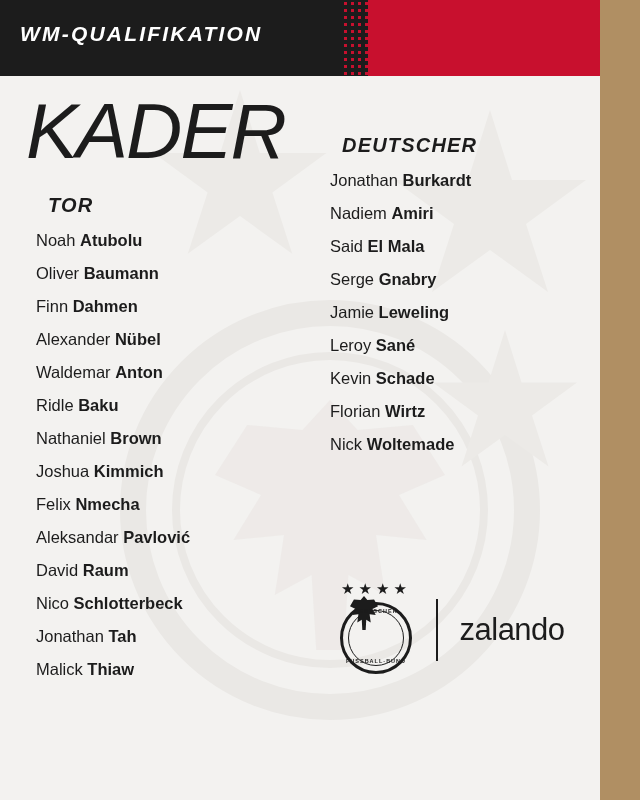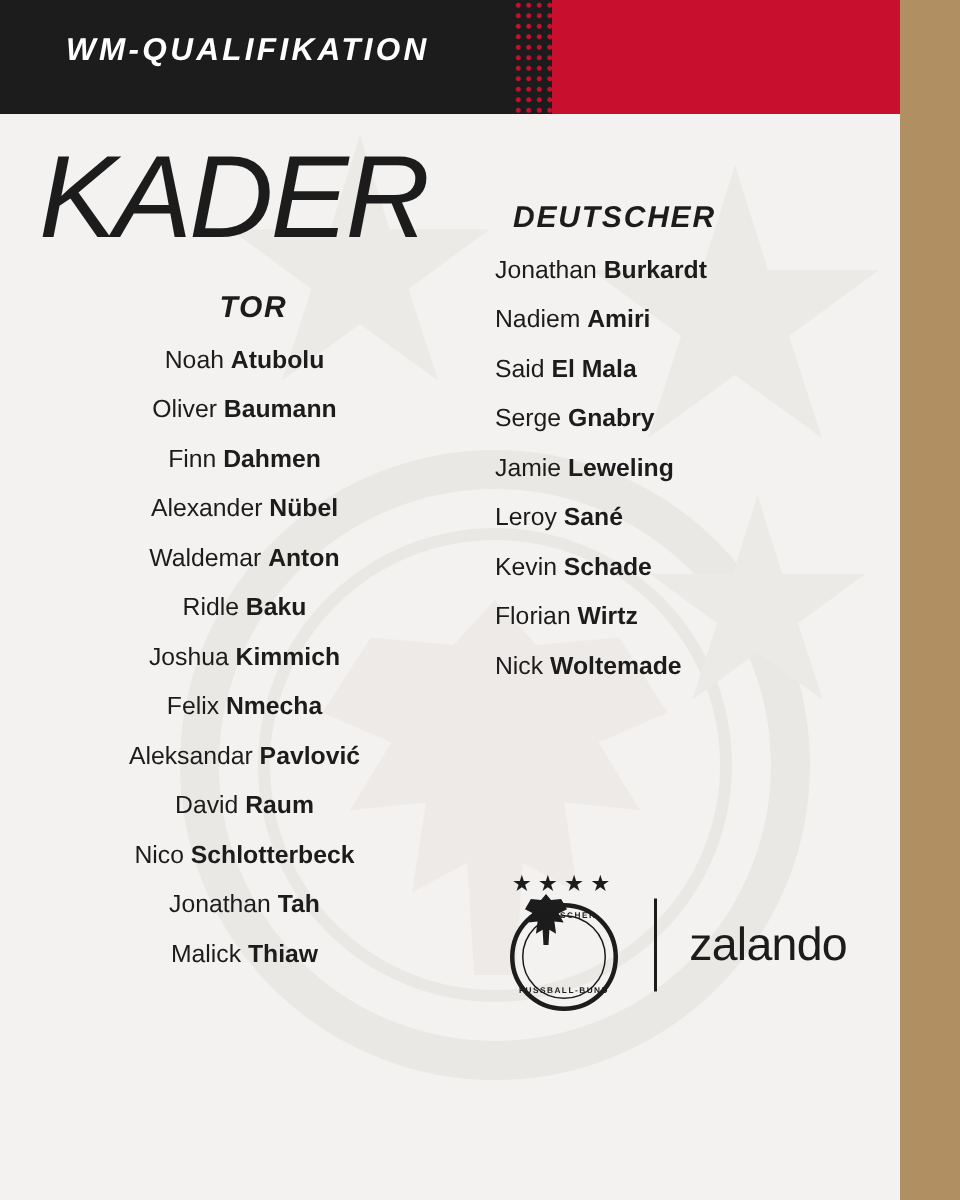--- a/index.html
+++ b/index.html
@@ -84,21 +84,21 @@
     position: absolute;
     right: 148px;
     top: 0;
     width: 110px;
     height: 76px;
     background-image: radial-gradient(#c8102e 1.6px, transparent 1.7px);
     background-size: 7px 7px;
   }
   .header-title {
     position: absolute;
-    left: 44px;
+    left: 20px;
     top: 22px;
     font-size: 21px;
     font-weight: bold;
     font-style: italic;
     letter-spacing: 2.2px;
     color: #ffffff;
   }
   
   .kader {
     position: relative;
@@ -111,21 +111,21 @@
     letter-spacing: -2px;
     color: #1c1c1c;
   }
   
   .columns {
     position: relative;
     z-index: 3;
     display: flex;
     padding: 24px 0 0 0;
   }
-  .col-left  { width: 300px; padding-left: 26px; box-sizing: border-box; text-align: center; }
+  .col-left  { width: 300px; padding-left: 36px; box-sizing: border-box; }
   .col-right { width: 300px; padding-left: 30px; box-sizing: border-box; margin-top: -60px; }
 
   .group-title {
     font-size: 20px;
     font-weight: bold;
     font-style: italic;
     letter-spacing: 1.2px;
     color: #1c1c1c;
     margin: 0 0 14px 12px;
   }
@@ -250,20 +250,23 @@
           <span class="first">Alexander </span><span class="last">Nübel</span>
         </div>
       </div>
 
       <div>
         <div class="player">
           <span class="first">Waldemar </span><span class="last">Anton</span>
         </div>
         <div class="player">
           <span class="first">Ridle </span><span class="last">Baku</span>
+        </div>
+        <div class="player">
+          <span class="first">Nathaniel </span><span class="last">Brown</span>
         </div>
         <div class="player">
           <span class="first">Joshua </span><span class="last">Kimmich</span>
         </div>
         <div class="player">
           <span class="first">Felix </span><span class="last">Nmecha</span>
         </div>
         <div class="player">
           <span class="first">Aleksandar </span><span class="last">Pavlović</span>
         </div>

